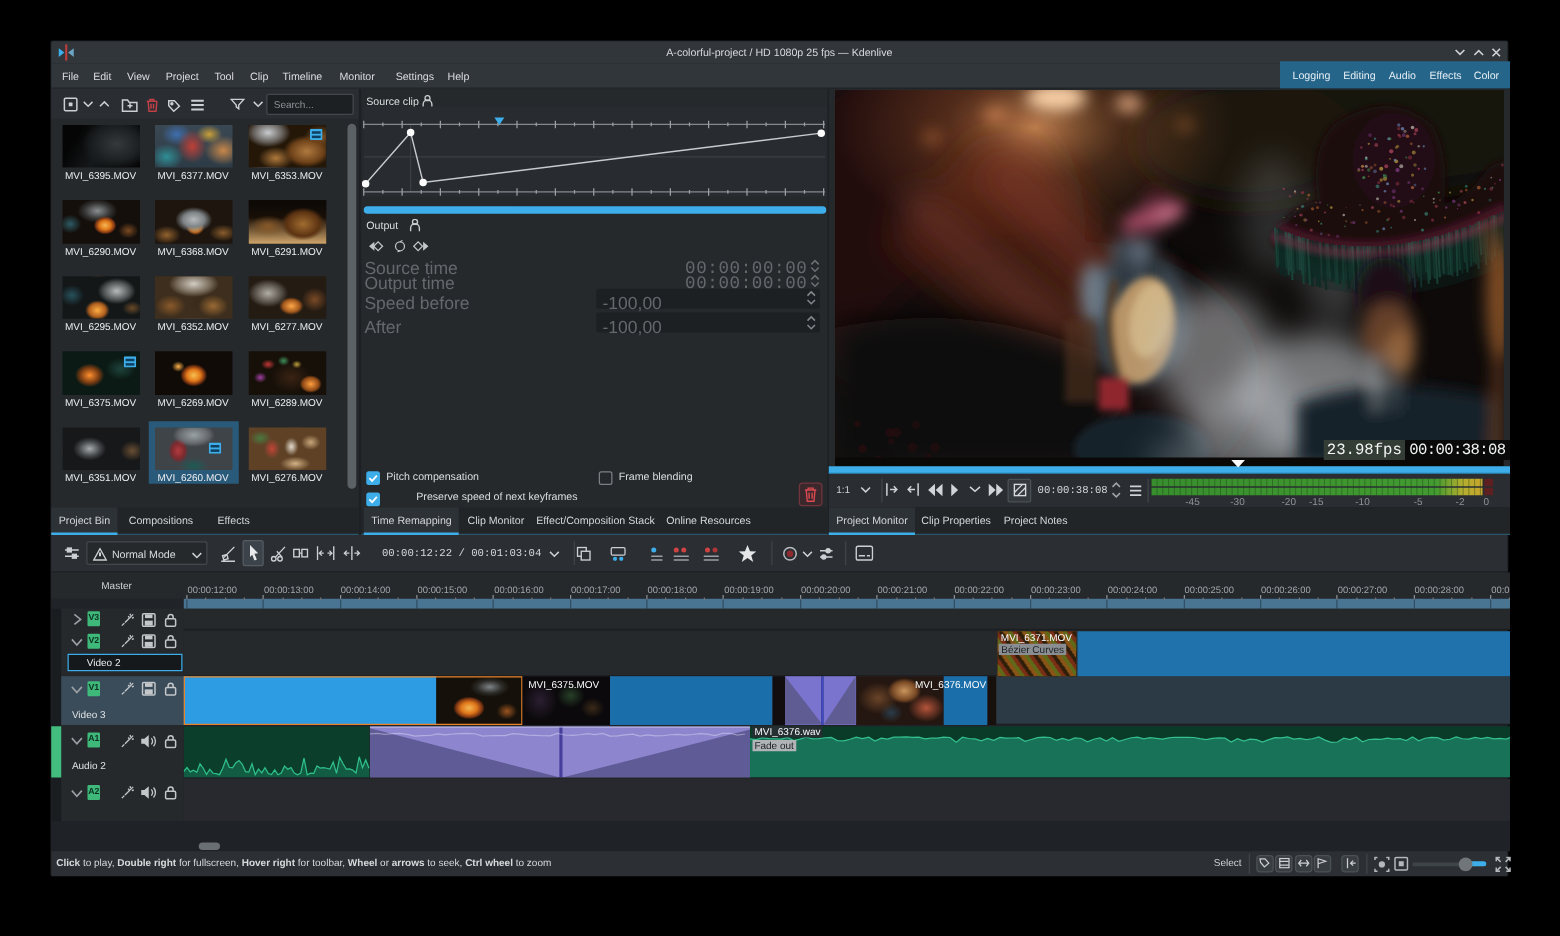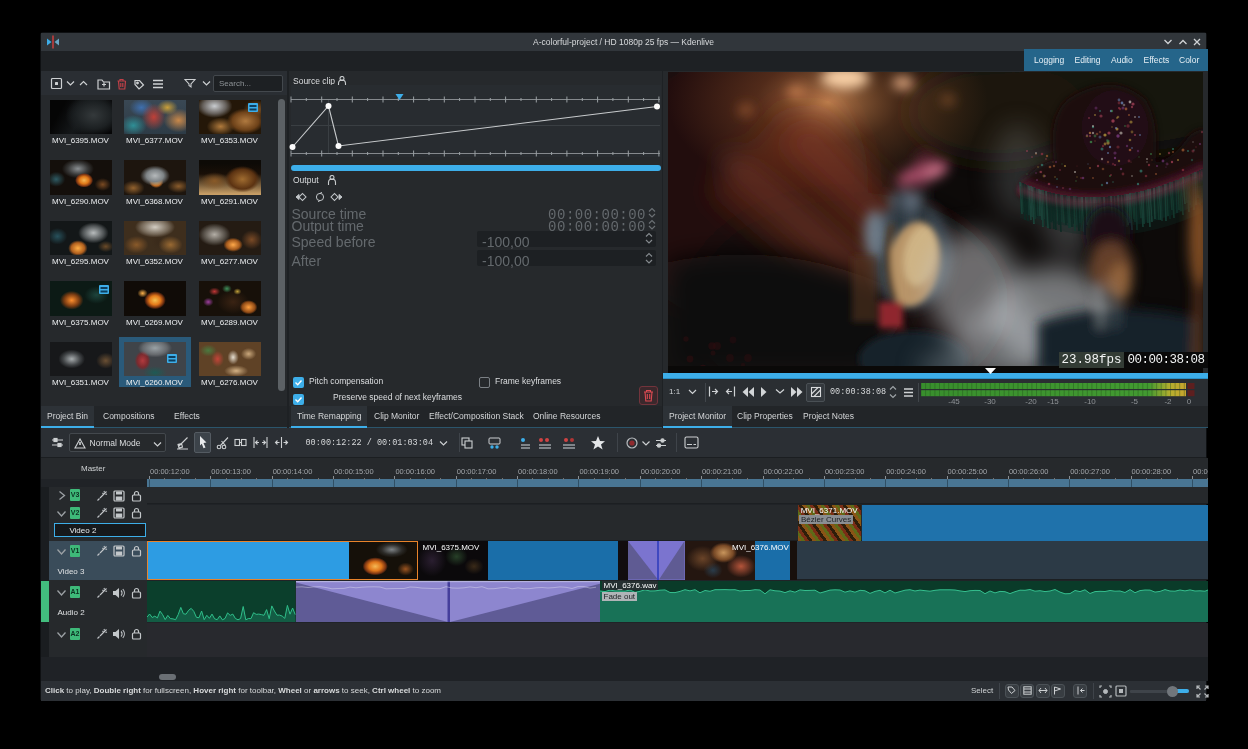--- a/index.html
+++ b/index.html
@@ -55,20 +55,32 @@
     </svg>
     <svg class="tbtn" style="right:32.5px;" viewBox="0 0 12 12">
         <path d="M2.5 4 L6 7.5 L9.5 4" stroke="#d0d3d5" stroke-width="1.3" fill="none"></path>
       </svg>
     <svg class="tbtn" style="right:17.5px;" viewBox="0 0 12 12">
         <path d="M2.5 8 L6 4.5 L9.5 8" stroke="#d0d3d5" stroke-width="1.3" fill="none"></path>
       </svg>
     <svg class="tbtn" style="right:3px;" viewBox="0 0 12 12">
         <path d="M3 3 L9 9 M9 3 L3 9" stroke="#d0d3d5" stroke-width="1.3" fill="none"></path>
       </svg>
+  </div>
+  <div id="menubar">
+    <span class="menu" style="left:8.5px;">File</span>
+    <span class="menu" style="left:33.5px;">Edit</span>
+    <span class="menu" style="left:60.5px;">View</span>
+    <span class="menu" style="left:91.5px;">Project</span>
+    <span class="menu" style="left:130.5px;">Tool</span>
+    <span class="menu" style="left:159px;">Clip</span>
+    <span class="menu" style="left:185px;">Timeline</span>
+    <span class="menu" style="left:230.5px;">Monitor</span>
+    <span class="menu" style="left:275.5px;">Settings</span>
+    <span class="menu" style="left:317px;">Help</span>
   </div>
   <div id="wsbar">
     <span class="ws" style="left:10px;">Logging</span>
     <span class="ws" style="left:50.5px;">Editing</span>
     <span class="ws" style="left:87px;">Audio</span>
     <span class="ws" style="left:119.5px;">Effects</span>
     <span class="ws" style="left:155px;">Color</span>
   </div>
   <div class="dock" id="bin">
     <div class="abs" style="left:0;top:0;width:246px;height:24px;background:#2a2e33;"></div>
@@ -262,21 +274,21 @@
           <path d="M2 4.5 L5 1.5 L8 4.5"></path>
           <path d="M2 8 L5 11 L8 8"></path>
         </g>
       </svg>
     <div class="abs" style="left:3.5px;top:306px;width:11px;height:11px;background:#3daee9;border-radius:2px;"></div>
     <svg class="abs" style="left:3.5px;top:306px;" width="11" height="11" viewBox="0 0 11 11">
         <path d="M2.5 5.5 L4.7 7.7 L8.5 3.5" stroke="#fff" stroke-width="1.4" fill="none"></path>
       </svg>
     <div class="glab" style="left:20px;top:304.5px;">Pitch compensation</div>
     <div class="abs" style="left:189.5px;top:306px;width:11px;height:11px;border:1px solid #7b8085;border-radius:2px;"></div>
-    <div class="glab" style="left:206px;top:304.5px;">Frame keyframes</div>
+    <div class="glab" style="left:206px;top:304.5px;">Frame blending</div>
     <div class="abs" style="left:3.5px;top:322.5px;width:11px;height:11px;background:#3daee9;border-radius:2px;"></div>
     <svg class="abs" style="left:3.5px;top:322.5px;" width="11" height="11" viewBox="0 0 11 11">
         <path d="M2.5 5.5 L4.7 7.7 L8.5 3.5" stroke="#fff" stroke-width="1.4" fill="none"></path>
       </svg>
     <div class="glab" style="left:20px;top:321px;padding-left:24px;">Preserve speed of next keyframes</div>
     <div class="abs" style="left:349.5px;top:314.5px;width:19px;height:19px;background:#3b282c;border:1px solid #72343c;border-radius:3px;"></div>
     <svg class="abs" style="left:353.5px;top:317.5px;" width="11" height="13" viewBox="0 0 11 13">
         <g stroke="#dd4a52" fill="none" stroke-width="1.1">
           <path d="M1 3 h9 M3.5 3 v-1.5 h4 V3 M2 3 l0.8 9 h5.4 l0.8 -9 M4.3 5 v5 M6.7 5 v5"></path>
         </g>

